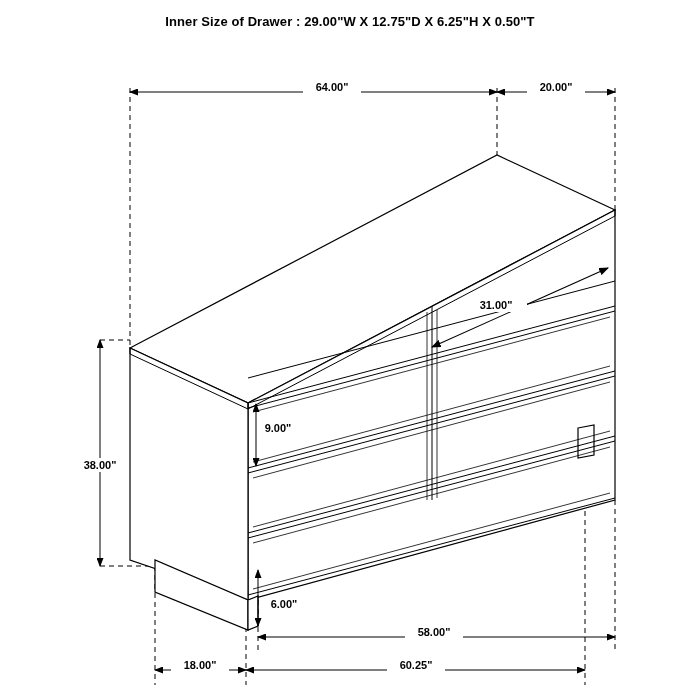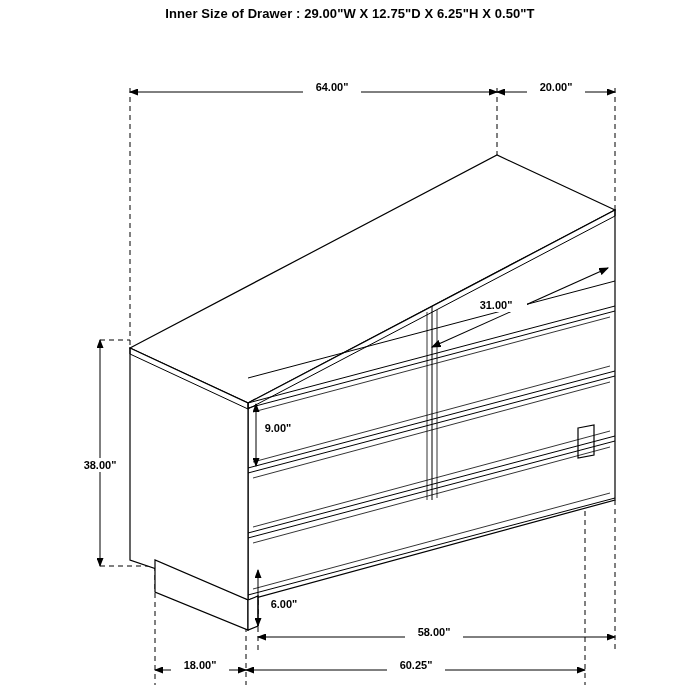--- a/index.html
+++ b/index.html
@@ -12,21 +12,21 @@
   }
   #page {
     position: relative;
     width: 700px;
     height: 700px;
     background: #ffffff;
     overflow: hidden;
   }
   #title {
     position: absolute;
-    top: 6px;
+    top: 14px;
     left: 0;
     width: 700px;
     text-align: center;
     font-size: 13px;
     font-weight: bold;
     color: #000000;
     letter-spacing: 0.1px;
   }
   #drawing {
     position: absolute;

